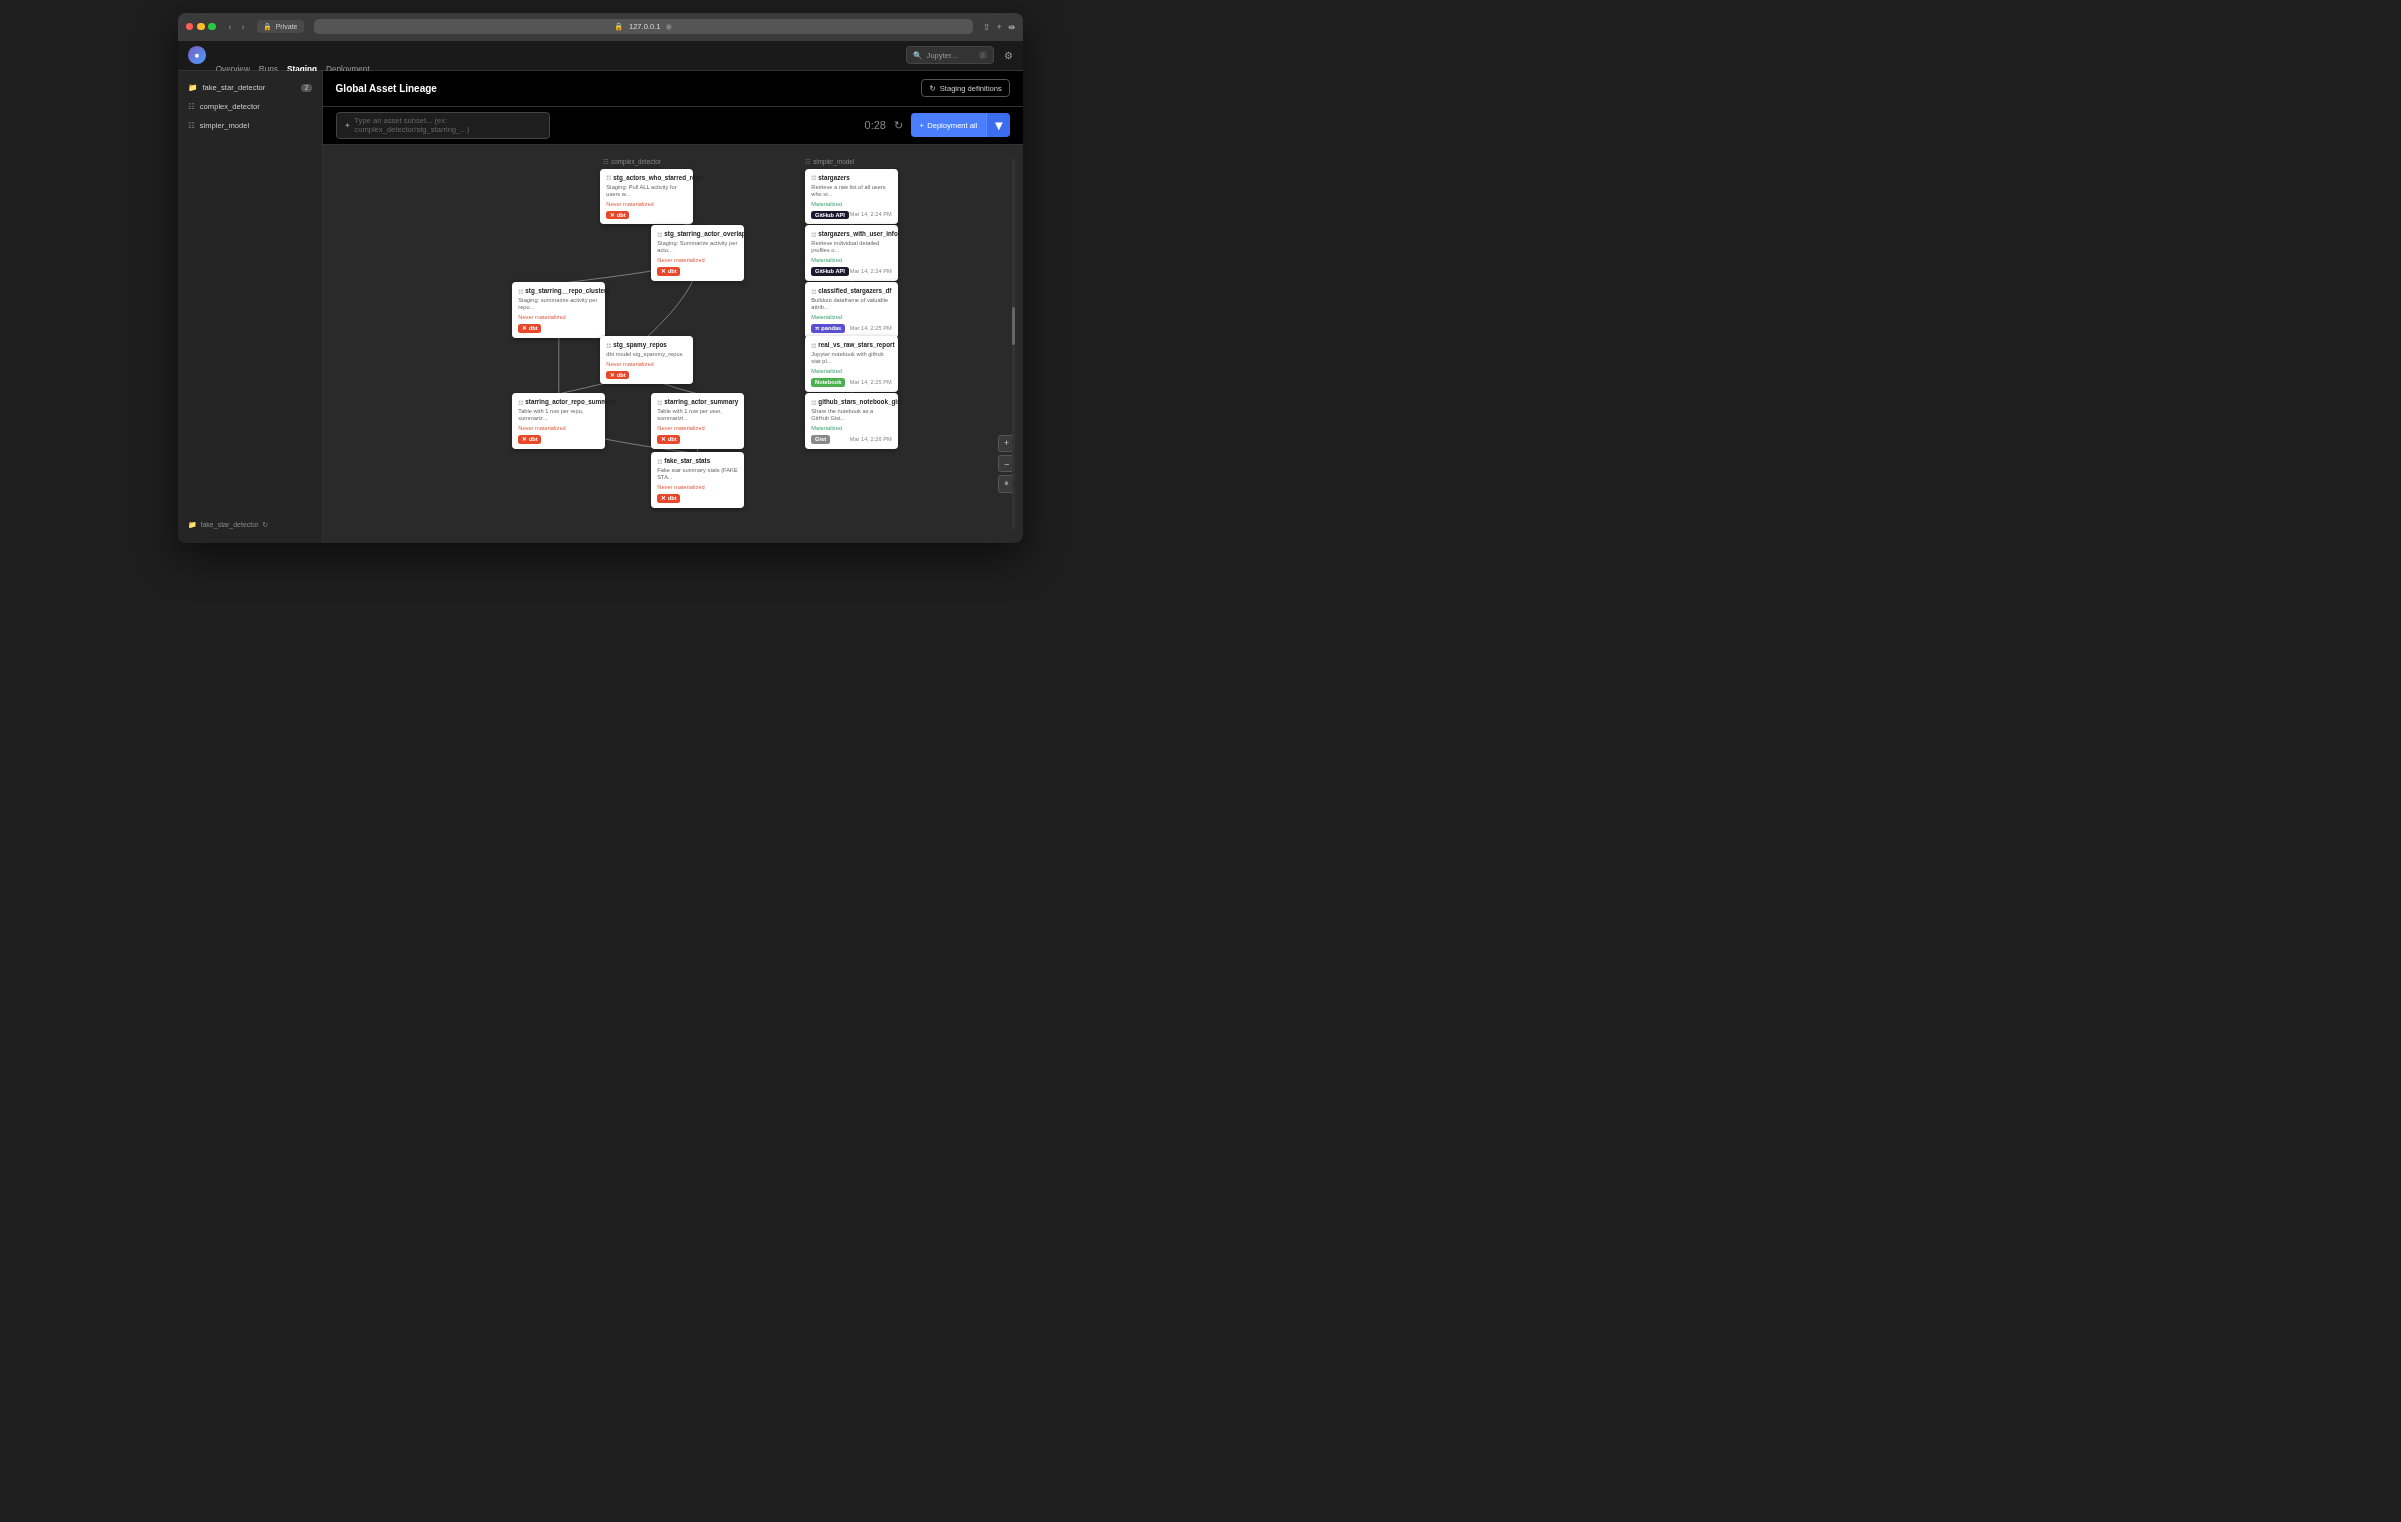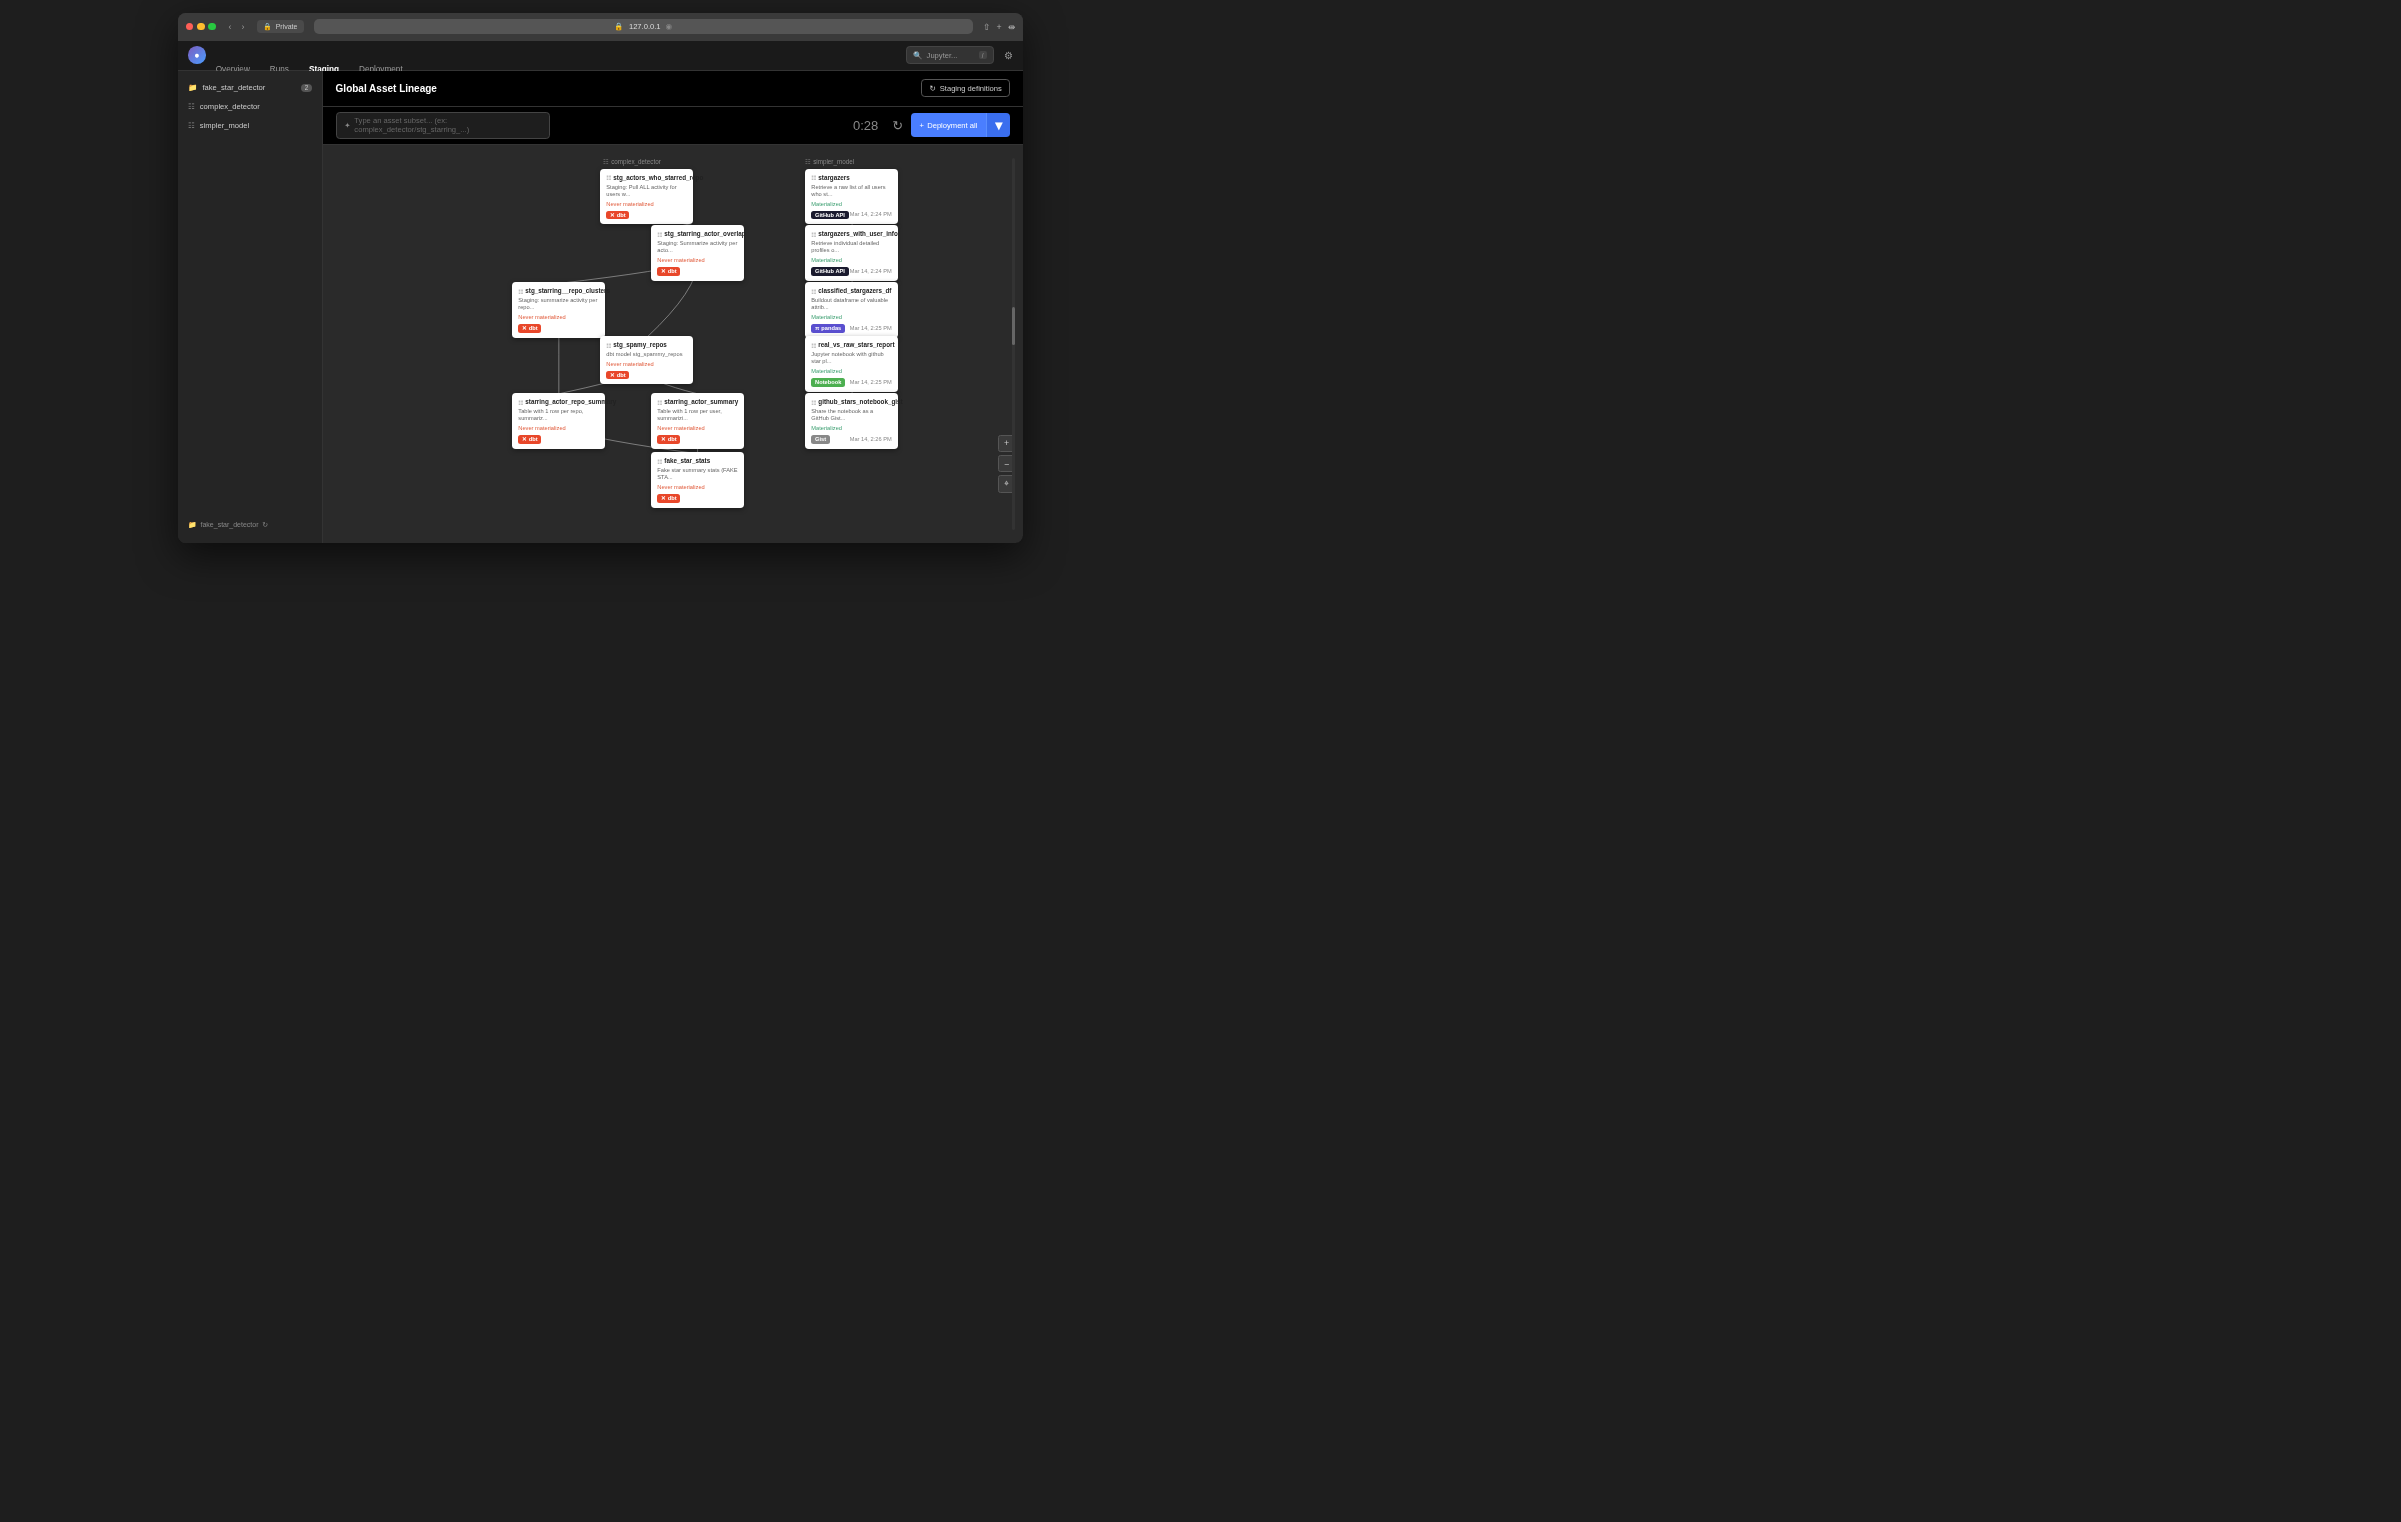--- a/index.html
+++ b/index.html
@@ -111,21 +111,21 @@
       background: linear-gradient(135deg, #7c5cbf, #4a9eff);
       display: flex;
       align-items: center;
       justify-content: center;
       color: white;
       font-size: 8.8px;
       font-weight: bold;
     }
     .nav-links {
       display: flex;
-      gap: 20px;
+      gap: 9px;
       align-items: flex-end;
       margin-top: 28px;
     }
     .nav-link {
       color: #999;
       font-size: 8.2px;
       cursor: pointer;
       text-decoration: none;
     }
     .nav-link.active {
@@ -249,24 +249,24 @@
       color: #888;
       font-size: 7.6px;
       width: 214px;
       display: flex;
       align-items: center;
       gap: 3.8px;
     }
     .toolbar-spacer { flex: 1; }
     .timer-display {
       color: #888;
-      font-size: 13px;
-      display: flex;
-      align-items: center;
-      gap: 14px;
+      font-size: 11px;
+      display: flex;
+      align-items: center;
+      gap: 8px;
       justify-content: space-between;
     }
     .materialize-btn {
       background: #4a7eff;
       border: none;
       border-radius: 3.8px 0 0 3.8px;
       color: #fff;
       padding: 4.4px 8.8px;
       font-size: 7.6px;
       cursor: pointer;

